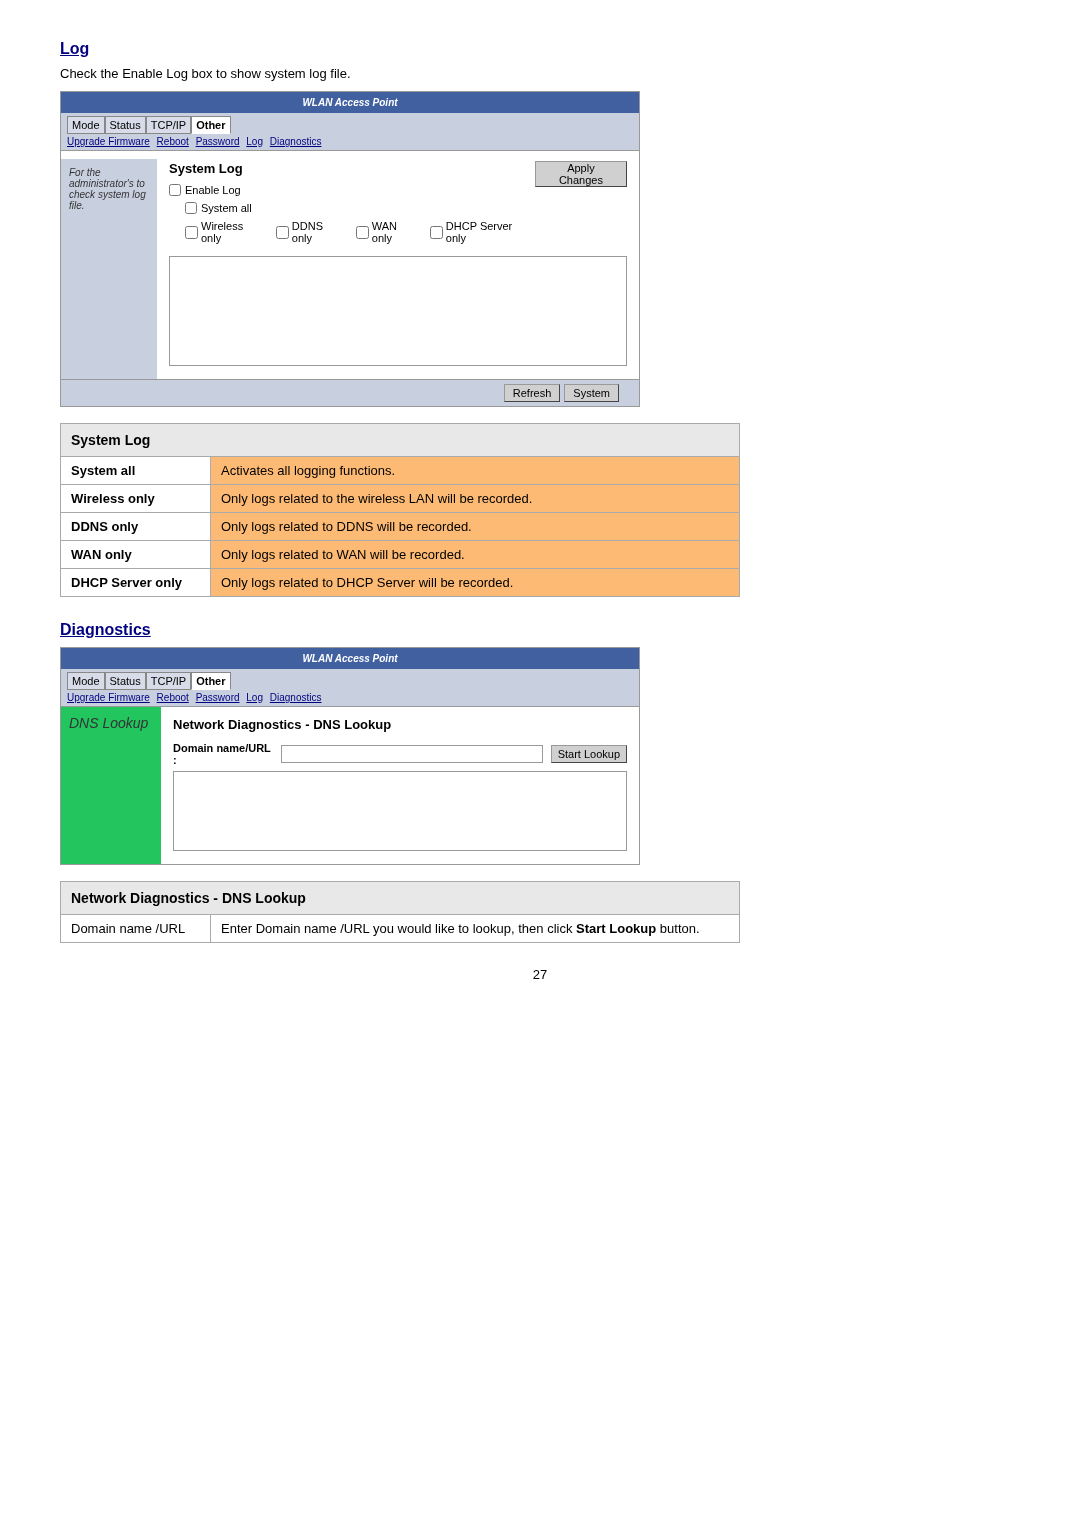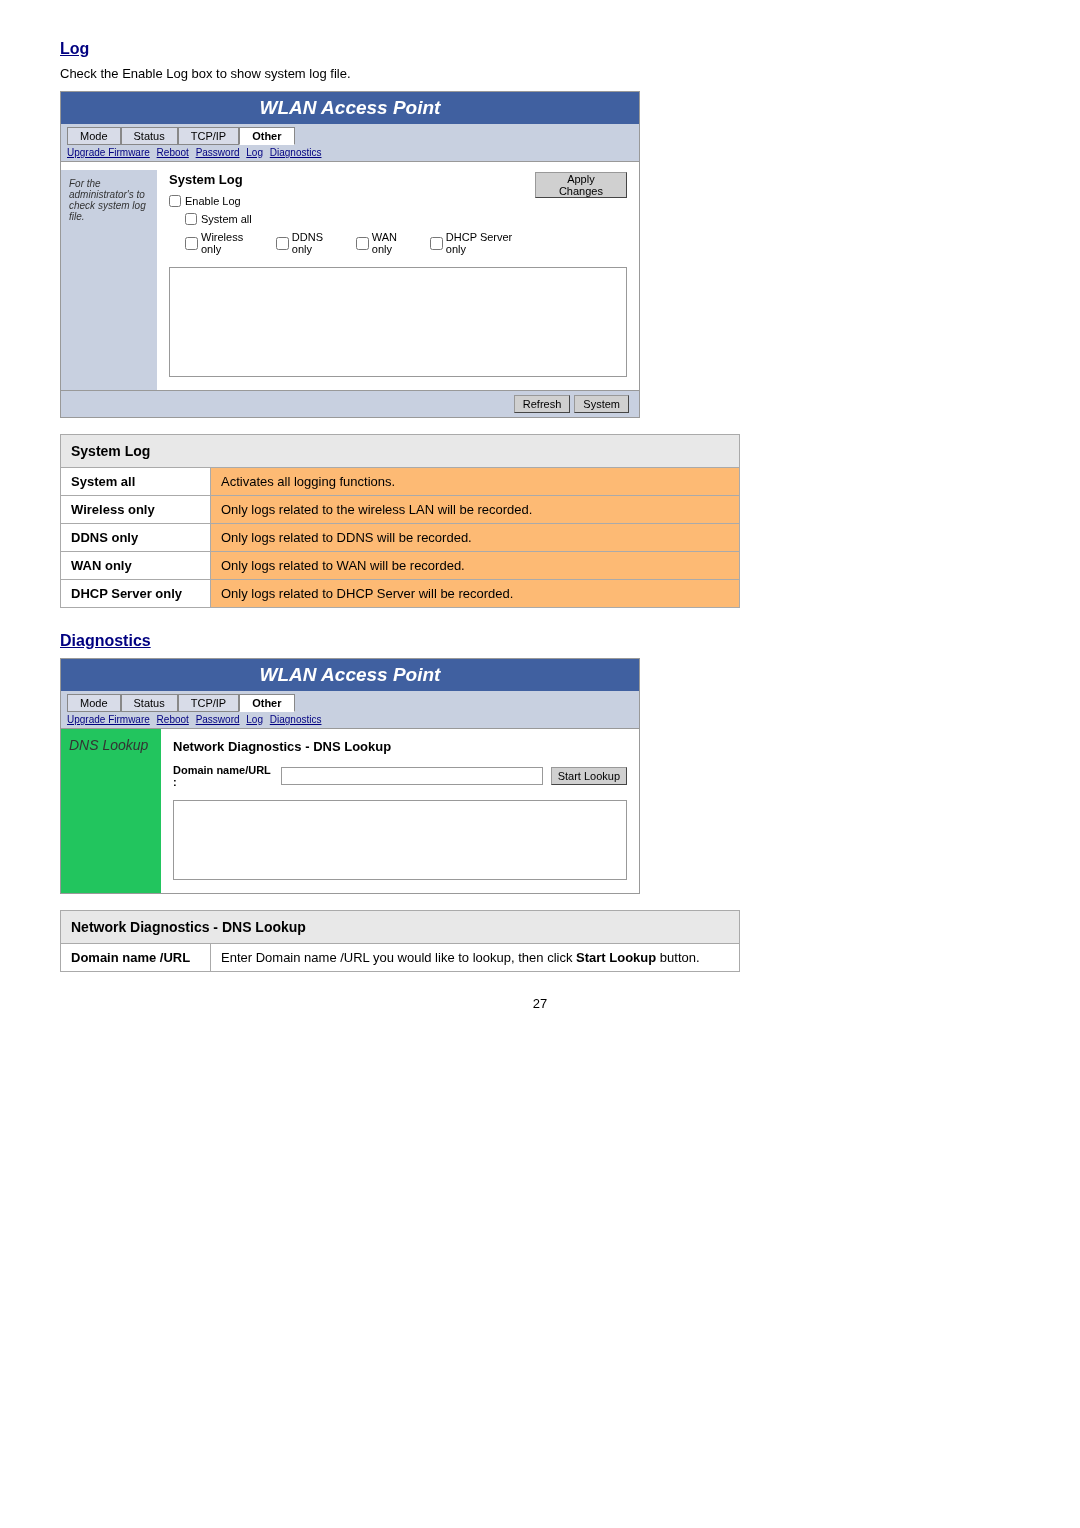--- a/index.html
+++ b/index.html
@@ -33,41 +33,41 @@
       border: 1px solid #999;
       background: #d0d8e8;
       width: 580px;
       margin-bottom: 16px;
     }
 
     .wlan-title-bar {
       background: #4060a0;
       color: #fff;
       text-align: center;
-      font-size: 19px;
+      font-size: 10px;
       font-weight: bold;
       font-style: italic;
       padding: 5px 0;
     }
 
     .wlan-nav {
       background: #c8d0e0;
       padding: 3px 6px;
       border-bottom: 1px solid #999;
     }
 
     .wlan-nav-tabs {
       display: flex;
       gap: 0;
       margin-bottom: 2px;
     }
 
     .wlan-tab {
       border: 1px solid #888;
-      padding: 2px 12px;
+      padding: 2px 4px;
       font-size: 11px;
       background: #d8dce8;
       cursor: pointer;
     }
 
     .wlan-tab.active {
       background: #fff;
       border-bottom: 1px solid #fff;
       font-weight: bold;
     }
@@ -156,21 +156,21 @@
       resize: none;
       font-size: 11px;
       margin-top: 6px;
       background: #fff;
     }
 
     .wlan-footer {
       display: flex;
       justify-content: flex-end;
       gap: 4px;
-      padding: 4px 10px;
+      padding: 4px 20px;
       background: #c8d0e0;
       border-top: 1px solid #999;
     }
 
     .footer-btn {
       background: #d0d0d0;
       border: 1px outset #999;
       font-size: 11px;
       padding: 2px 8px;
       cursor: pointer;
@@ -226,21 +226,21 @@
       font-size: 13px;
       font-weight: bold;
       margin-bottom: 10px;
       color: #000;
     }
 
     .domain-row {
       display: flex;
       align-items: center;
       gap: 8px;
-      margin-bottom: 12px;
+      margin-bottom: 5px;
     }
 
     .domain-label {
       font-size: 11px;
       font-weight: bold;
       width: 100px;
     }
 
     .domain-input {
       flex: 1;
@@ -291,21 +291,21 @@
     }
 
     .dns-desc-table .table-header {
       background: #e8e8e8;
       font-weight: bold;
       font-size: 14px;
       padding: 8px 10px;
     }
 
     .dns-desc-table .row-label {
-      font-weight: bold;
+      font-weight: normal;
       width: 150px;
     }
 
     .page-number {
       text-align: center;
       font-size: 13px;
       color: #000;
     }
   </style>
 </head>

